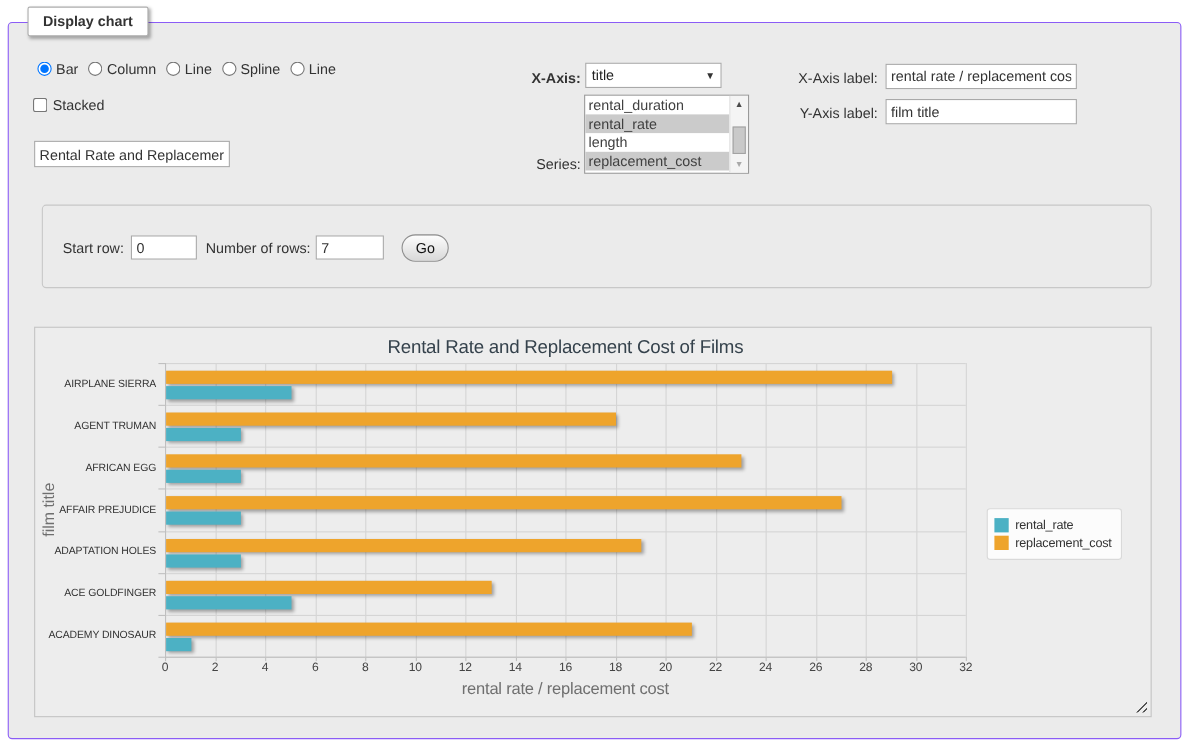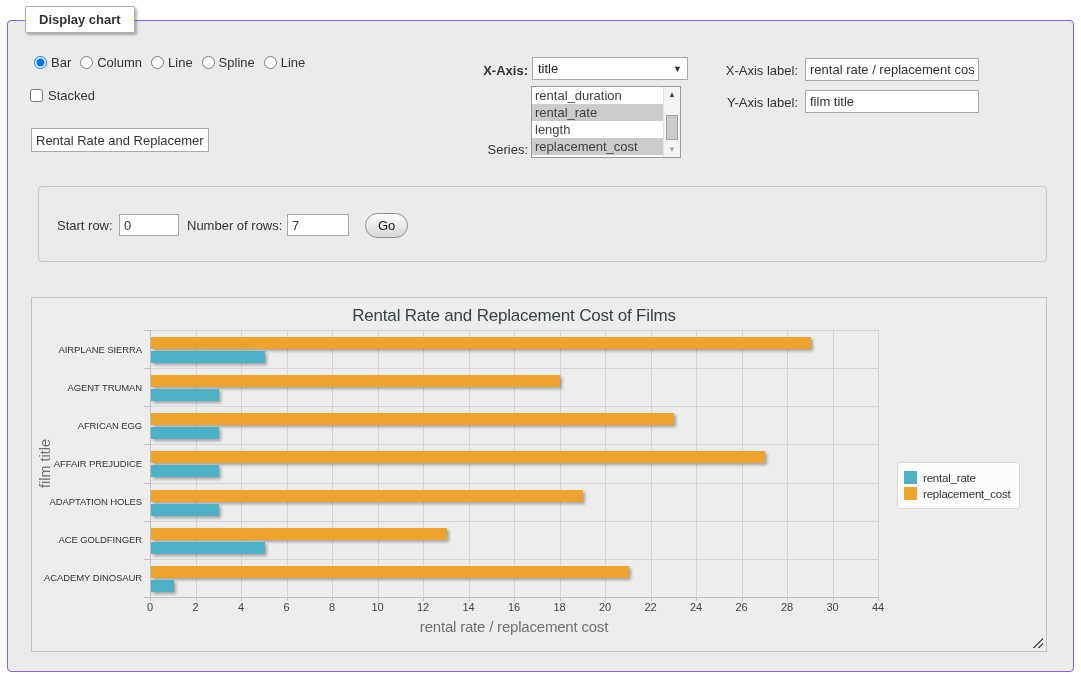--- a/index.html
+++ b/index.html
@@ -26,21 +26,21 @@
   .radio-item input{margin:0 4px 0 0;}
   .check-row{position:absolute;left:22px;top:67px;display:inline-flex;align-items:center;font-size:13px;}
   .check-row input{margin:0 5px 0 0;}
   
   .tinput{
     background:#fff;border:1px solid #a9a9a9;font-size:13px;color:#333;
     padding:2px 4px;font-family:"Liberation Sans",sans-serif;border-radius:0;
   }
   
   .select{
-    position:absolute;left:524px;top:36px;width:156px;height:23px;background:#fff;
+    position:absolute;left:524px;top:36px;width:124px;height:23px;background:#fff;
     border:1px solid #a9a9a9;display:flex;align-items:center;padding:0 5px;cursor:default;
   }
   .select .txt{flex:1;font-size:13px;color:#222;}
   .select .arrow{font-size:9px;color:#333;}
   
   .listbox{
     position:absolute;left:523px;top:65px;width:150px;height:72px;background:#fff;
     border:1px solid #999;overflow:hidden;
   }
   .opts{position:absolute;left:0;top:0;right:17px;bottom:0;}
@@ -225,21 +225,21 @@
         <div class="tickmark" style="left: 709.5px; top: 299px; width: 1px; height: 4px;"></div>
         <div class="x-tick-label" style="left: 687.5px;">26</div>
         <div class="gridline" style="left: 755px; top: 32px; width: 1px; height: 267px;"></div>
         <div class="tickmark" style="left: 755px; top: 299px; width: 1px; height: 4px;"></div>
         <div class="x-tick-label" style="left: 733px;">28</div>
         <div class="gridline" style="left: 800.5px; top: 32px; width: 1px; height: 267px;"></div>
         <div class="tickmark" style="left: 800.5px; top: 299px; width: 1px; height: 4px;"></div>
         <div class="x-tick-label" style="left: 778.5px;">30</div>
         <div class="gridline" style="left: 846px; top: 32px; width: 1px; height: 267px;"></div>
         <div class="tickmark" style="left: 846px; top: 299px; width: 1px; height: 4px;"></div>
-        <div class="x-tick-label" style="left: 824px;">44</div>
+        <div class="x-tick-label" style="left: 824px;">32</div>
         <div class="gridline" style="left: 118px; top: 32px; width: 728px; height: 1px;"></div>
         <div class="tickmark" style="left: 112px; top: 32px; width: 6px; height: 1px;"></div>
         <div class="gridline" style="left: 118px; top: 70.1px; width: 728px; height: 1px;"></div>
         <div class="tickmark" style="left: 112px; top: 70.1px; width: 6px; height: 1px;"></div>
         <div class="gridline" style="left: 118px; top: 108.3px; width: 728px; height: 1px;"></div>
         <div class="tickmark" style="left: 112px; top: 108.3px; width: 6px; height: 1px;"></div>
         <div class="gridline" style="left: 118px; top: 146.4px; width: 728px; height: 1px;"></div>
         <div class="tickmark" style="left: 112px; top: 146.4px; width: 6px; height: 1px;"></div>
         <div class="gridline" style="left: 118px; top: 184.6px; width: 728px; height: 1px;"></div>
         <div class="tickmark" style="left: 112px; top: 184.6px; width: 6px; height: 1px;"></div>

